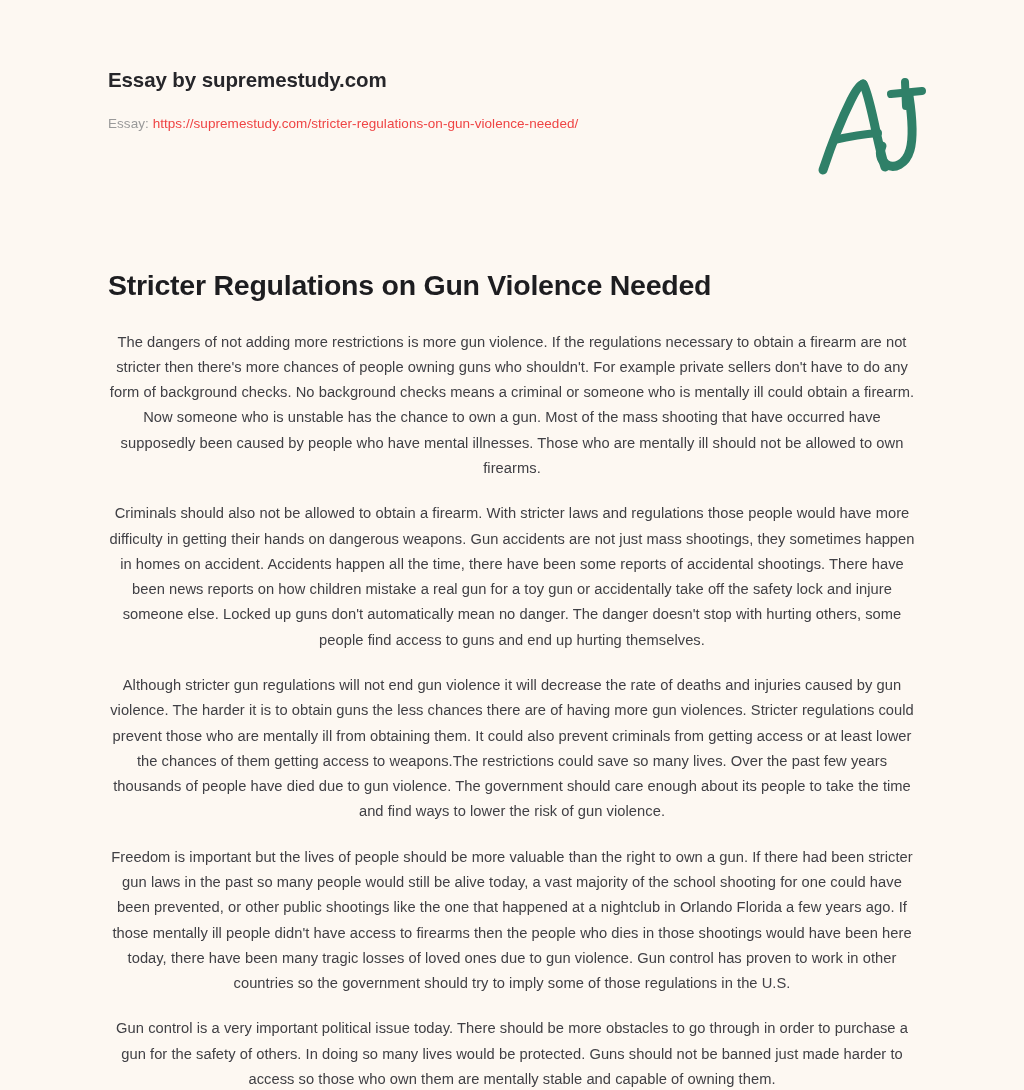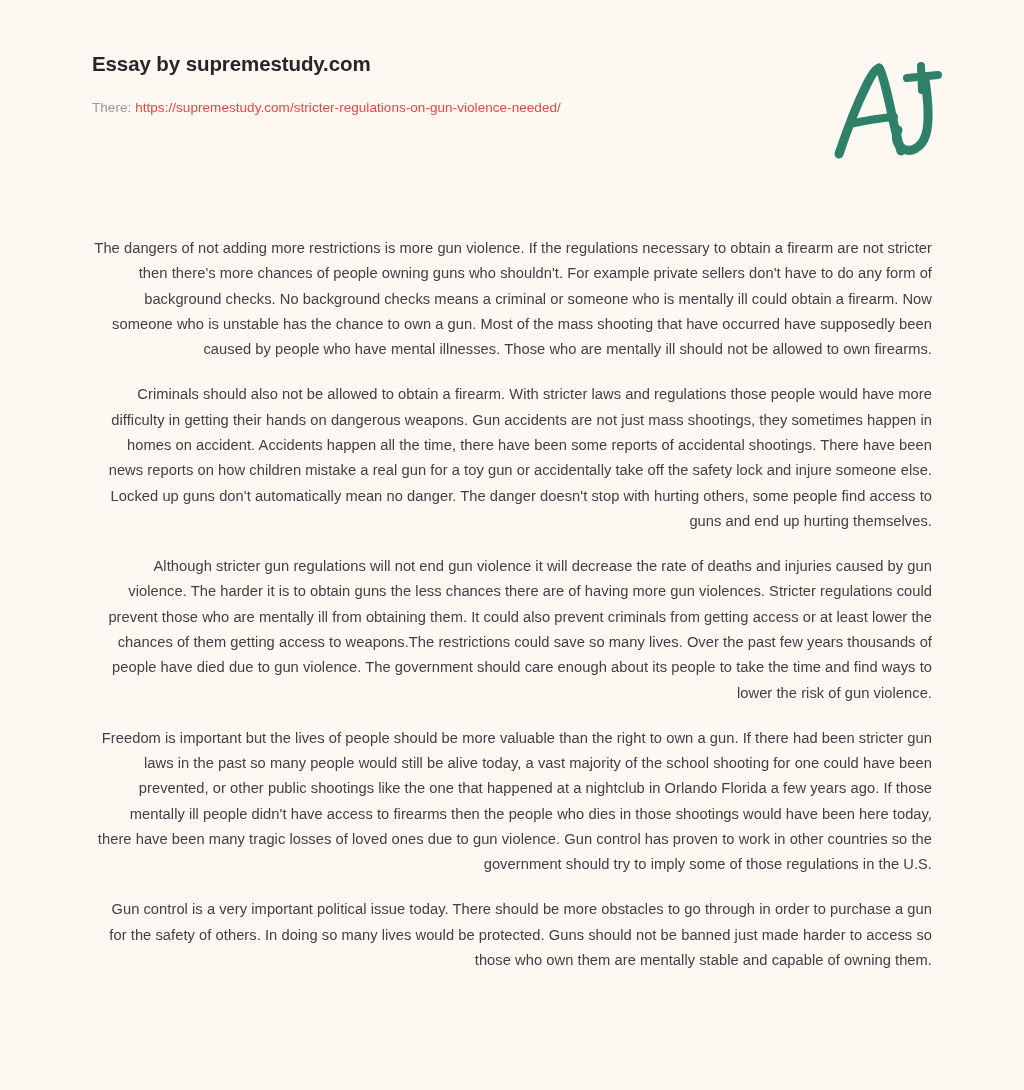--- a/index.html
+++ b/index.html
@@ -15,21 +15,21 @@
     font-family: "Liberation Sans", sans-serif;
     color: #2f2f33;
     overflow: hidden;
   }
 
   .page {
     width: 1024px;
     height: 1090px;
     position: relative;
     background: #fdf8f2;
-    padding: 0;
+    padding: 16px;
   }
 
   
   .header {
     position: relative;
     padding: 52px 88px 0 92px;
     height: 210px;
   }
   .byline {
     font-size: 20.5px;
@@ -79,35 +79,35 @@
   }
   .article-body {
     margin-top: 26px;
   }
   .article-body p {
     font-size: 14.7px;
     line-height: 1.72;
     color: #404045;
     margin: 0 0 20px 0;
     letter-spacing: 0.05px;
-    text-align: right;
+    text-align: center;
   }
   .article-body p:last-child { margin-bottom: 8px; }
 </style>
 </head>
 <body>
 
 <div class="page">
 
   <div class="header">
 
     <div class="byline">Essay by supremestudy.com</div>
 
     <div class="source-line">
-      <span class="source-label">There:</span>
+      <span class="source-label">Essay:</span>
       <a class="source-url" href="#">https://supremestudy.com/stricter-regulations-on-gun-violence-needed/</a>
     </div>
 
     <div class="logo">
       <svg viewBox="0 0 130 105" xmlns="http://www.w3.org/2000/svg">
         <g fill="none" stroke="#2f8068" stroke-linecap="round" stroke-linejoin="round">
 
           <path d="M17 96 C21 84 33 50 45 26 C49 18 53 11 57 10" stroke-width="9"></path>
 
           <path d="M57 10 C60 14 64 30 68 48 C72 67 76 84 79 93" stroke-width="9"></path>
@@ -120,20 +120,21 @@
 
           <path d="M85 20 L116 17" stroke-width="8"></path>
         </g>
       </svg>
     </div>
 
   </div>
 
   <div class="article">
 
+    <h1 class="article-title">Stricter Regulations on Gun Violence Needed</h1>
 
     <div class="article-body">
       <p>The dangers of not adding more restrictions is more gun violence. If the regulations necessary to obtain a firearm are not stricter then there's more chances of people owning guns who shouldn't. For example private sellers don't have to do any form of background checks. No background checks means a criminal or someone who is mentally ill could obtain a firearm. Now someone who is unstable has the chance to own a gun. Most of the mass shooting that have occurred have supposedly been caused by people who have mental illnesses. Those who are mentally ill should not be allowed to own firearms.</p>
       <p>Criminals should also not be allowed to obtain a firearm. With stricter laws and regulations those people would have more difficulty in getting their hands on dangerous weapons. Gun accidents are not just mass shootings, they sometimes happen in homes on accident. Accidents happen all the time, there have been some reports of accidental shootings. There have been news reports on how children mistake a real gun for a toy gun or accidentally take off the safety lock and injure someone else. Locked up guns don't automatically mean no danger. The danger doesn't stop with hurting others, some people find access to guns and end up hurting themselves.</p>
       <p>Although stricter gun regulations will not end gun violence it will decrease the rate of deaths and injuries caused by gun violence. The harder it is to obtain guns the less chances there are of having more gun violences. Stricter regulations could prevent those who are mentally ill from obtaining them. It could also prevent criminals from getting access or at least lower the chances of them getting access to weapons.The restrictions could save so many lives. Over the past few years thousands of people have died due to gun violence. The government should care enough about its people to take the time and find ways to lower the risk of gun violence.</p>
       <p>Freedom is important but the lives of people should be more valuable than the right to own a gun. If there had been stricter gun laws in the past so many people would still be alive today, a vast majority of the school shooting for one could have been prevented, or other public shootings like the one that happened at a nightclub in Orlando Florida a few years ago. If those mentally ill people didn't have access to firearms then the people who dies in those shootings would have been here today, there have been many tragic losses of loved ones due to gun violence. Gun control has proven to work in other countries so the government should try to imply some of those regulations in the U.S.</p>
       <p>Gun control is a very important political issue today. There should be more obstacles to go through in order to purchase a gun for the safety of others. In doing so many lives would be protected. Guns should not be banned just made harder to access so those who own them are mentally stable and capable of owning them.</p>
     </div>
 
   </div>

